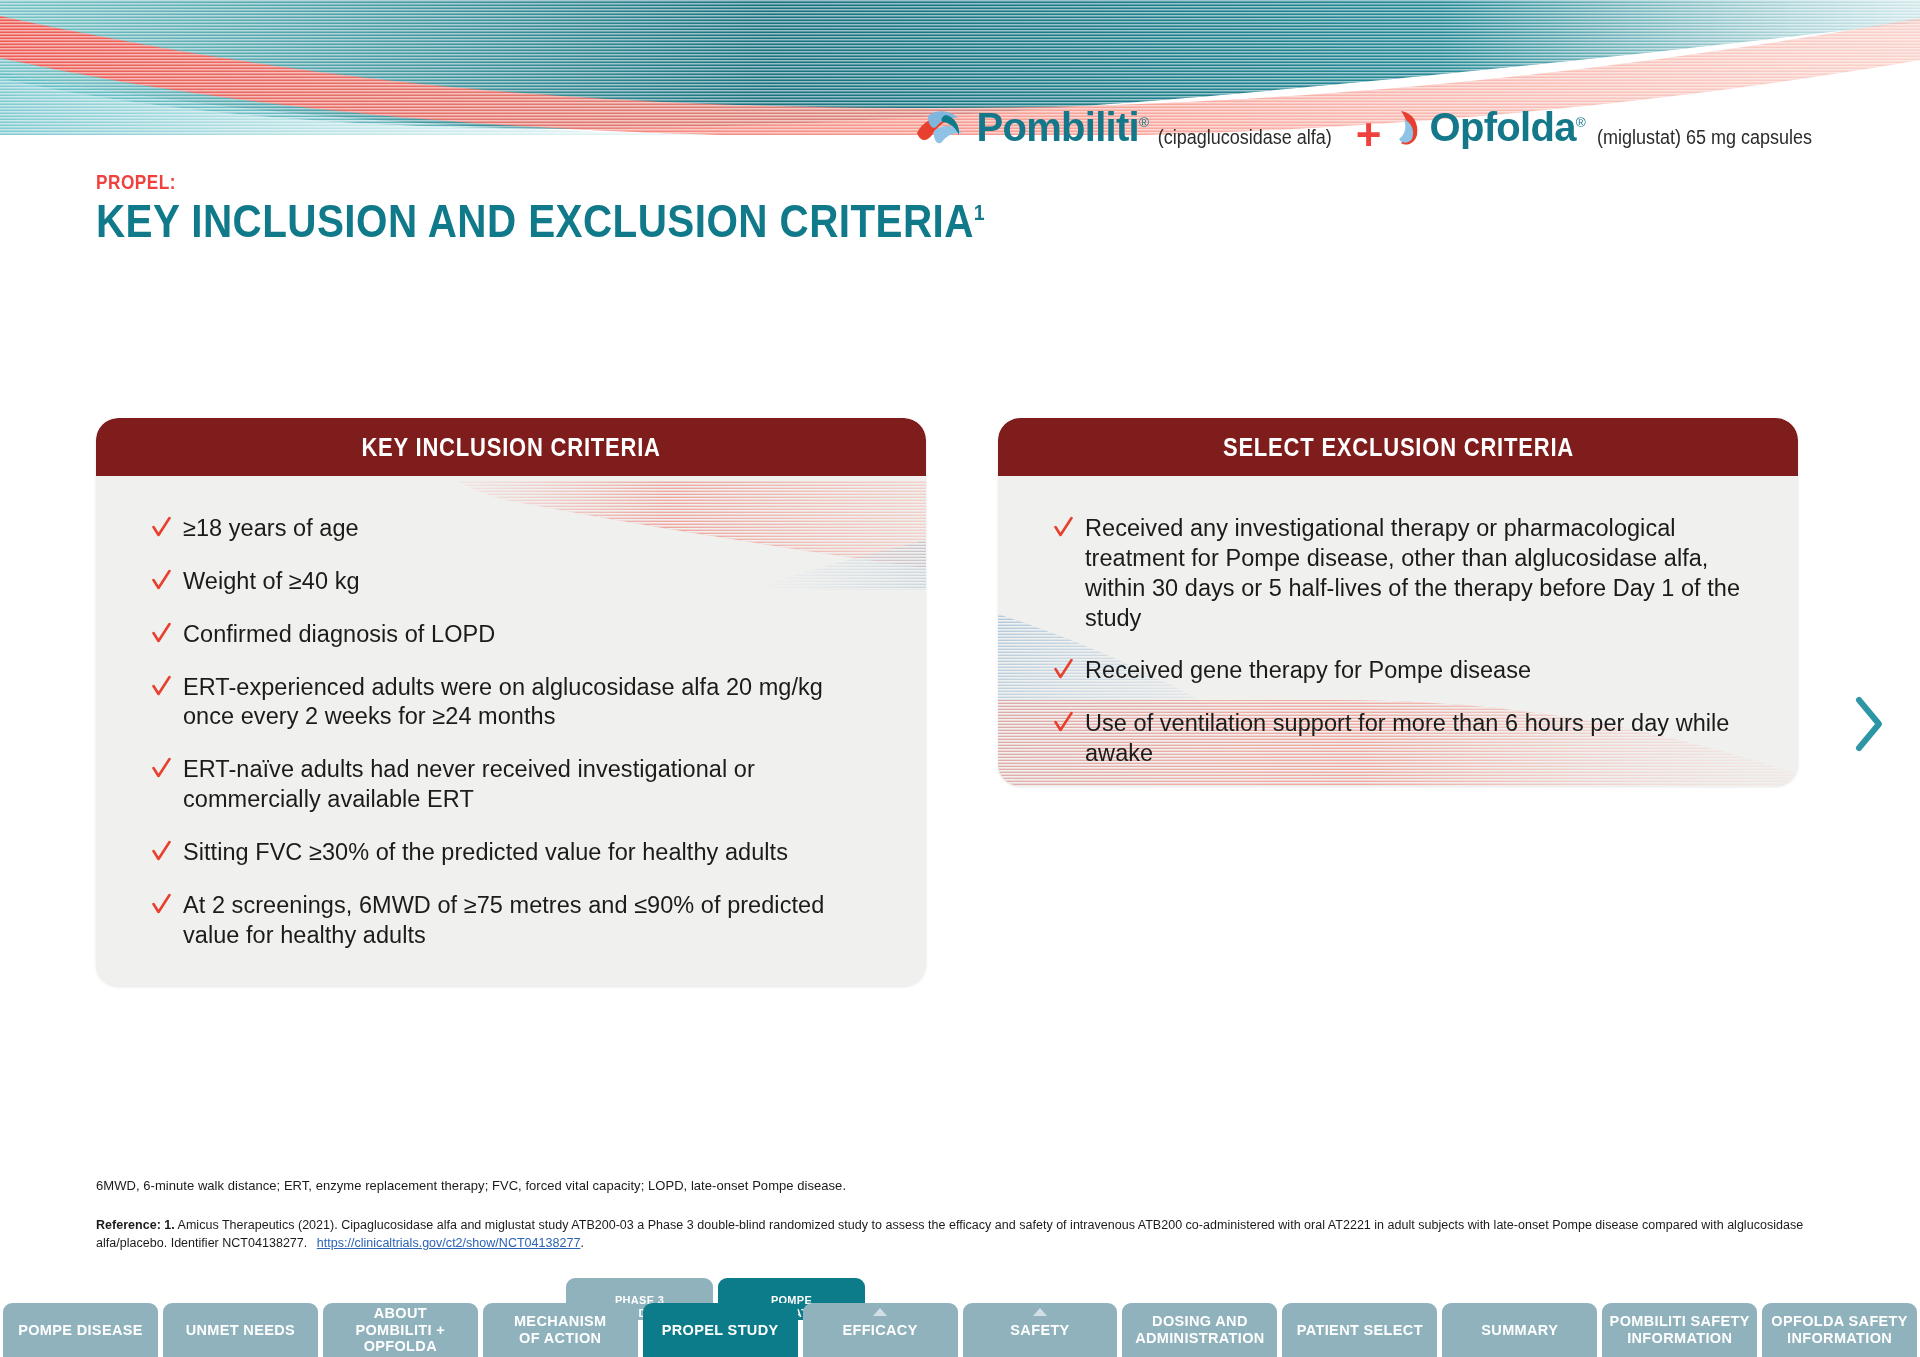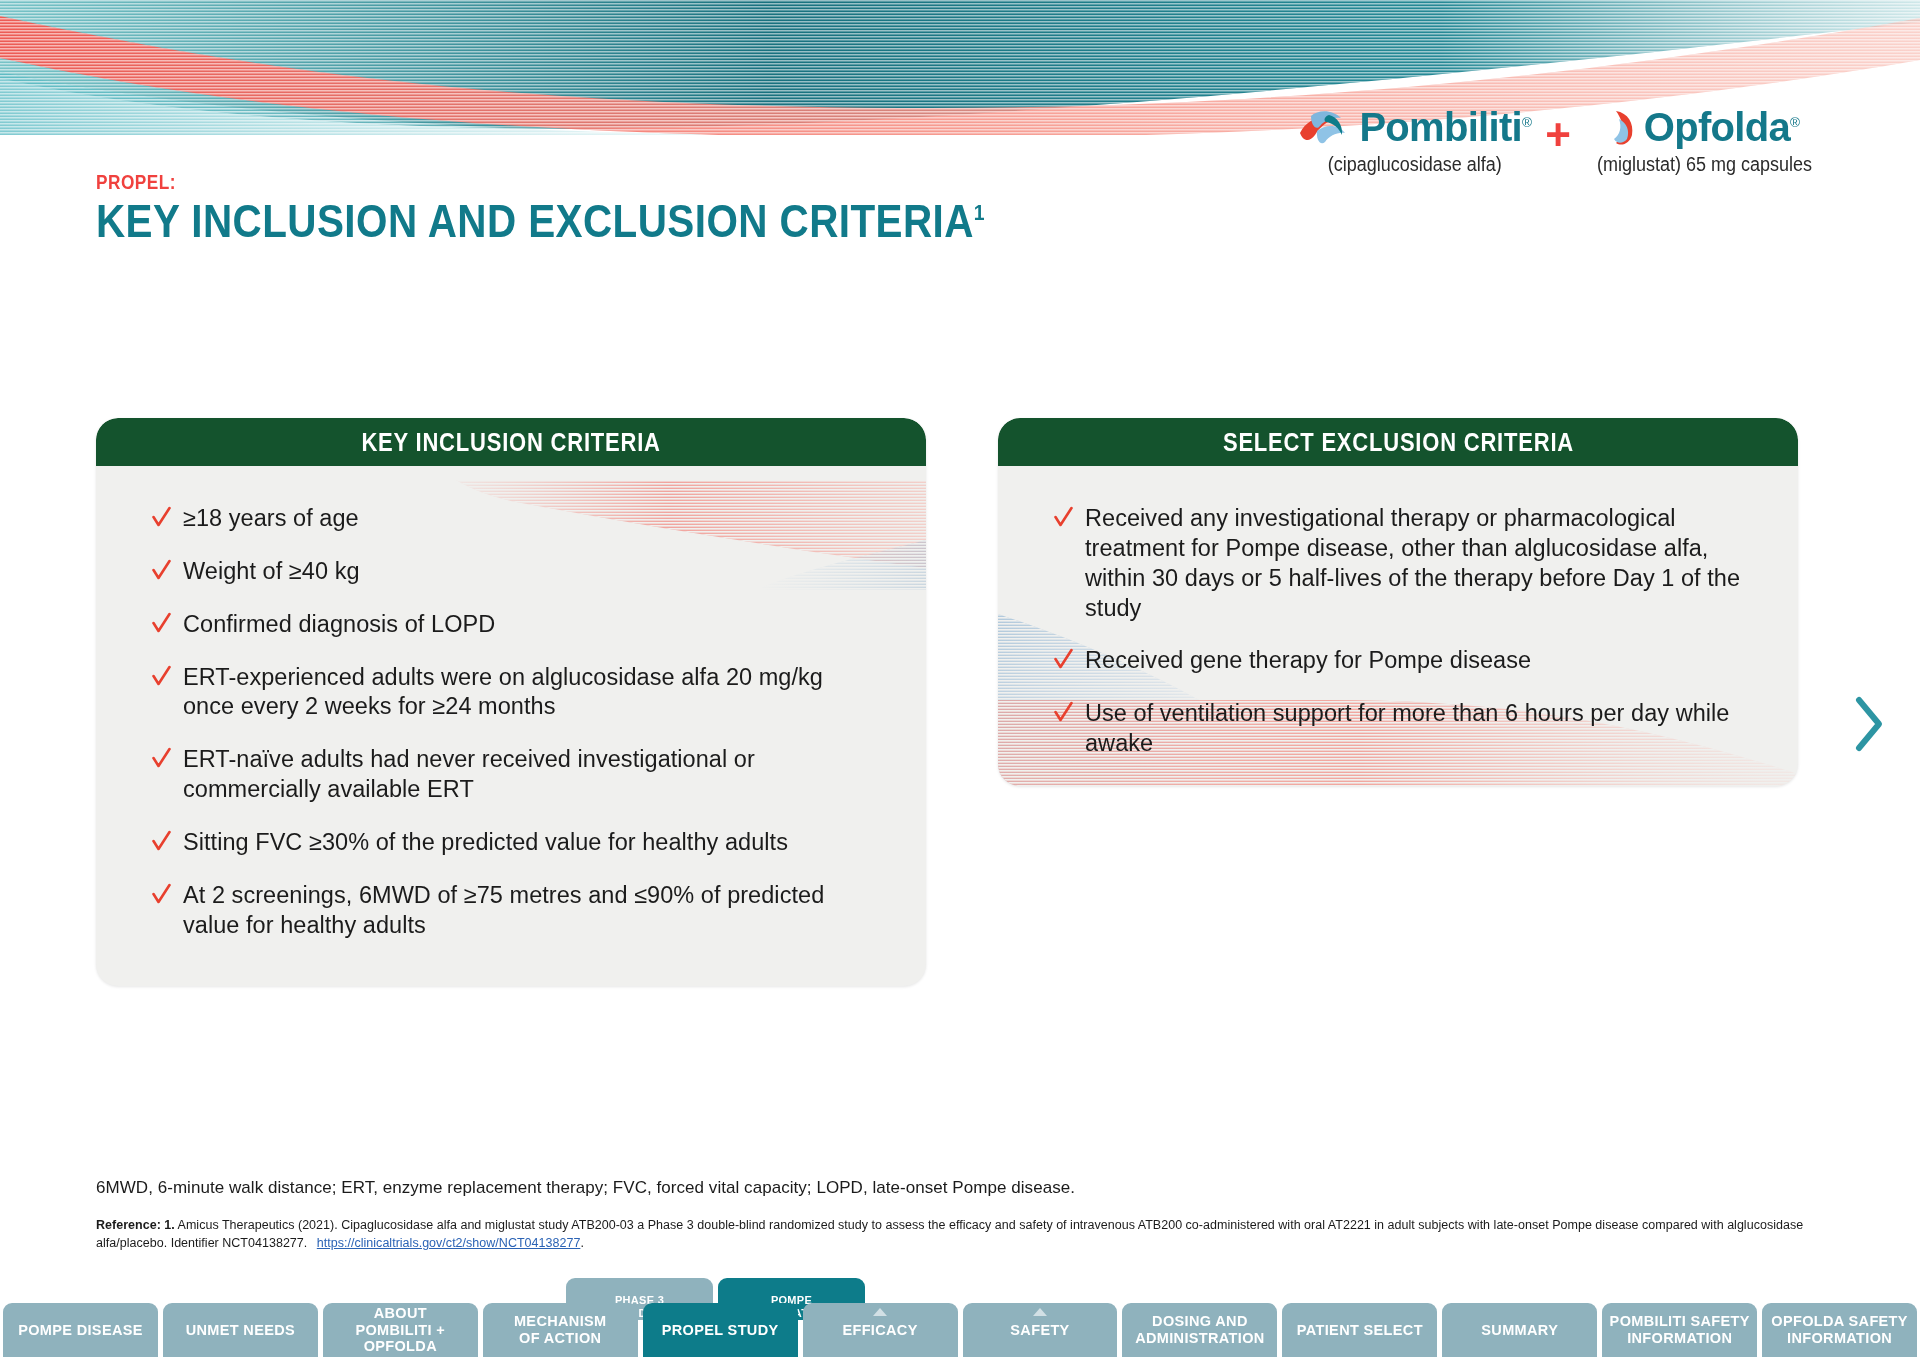--- a/index.html
+++ b/index.html
@@ -64,22 +64,21 @@
   
   .logo-lockup {
     position: absolute;
     right: 96px; top: 105px;
     display: flex;
     align-items: flex-start;
     gap: 14px;
   }
   .brand {
     display: flex;
-    flex-direction: column;
-    align-items: center;
+    align-items: flex-end;
   }
   .brand-row {
     display: flex;
     align-items: center;
     gap: 8px;
   }
   .brand-name {
     font-size: 40px;
     font-weight: bold;
     color: #14788a;
@@ -116,22 +115,22 @@
     background: #f0f0ee;
     border-radius: 22px;
     overflow: hidden;
     box-shadow: 0 1px 3px rgba(0,0,0,0.10);
   }
   .card-left  { left: 96px;  top: 418px; width: 830px;  height: 568px; }
   .card-right { left: 998px; top: 418px; width: 800px; height: 368px; }
 
   .card-header {
     position: relative;
-    height: 48px;
-    background: #14532d;
+    height: 58px;
+    background: #7f1d1d;
     display: flex;
     align-items: center;
     justify-content: center;
     border-top-left-radius: 22px;
     border-top-right-radius: 22px;
     z-index: 3;
   }
   .card-header-text {
     color: #ffffff;
     font-size: 25px;
@@ -187,21 +186,21 @@
     width: 46px;
     height: 60px;
     cursor: pointer;
     z-index: 6;
   }
 
   
   .abbrev {
     position: absolute;
     left: 96px; top: 1178px;
-    font-size: 17px;
+    font-size: 13px;
     color: #1b1b1b;
     font-family: "Liberation Sans Narrow", "Liberation Sans", sans-serif;
     letter-spacing: 0.05px;
   }
   .reference {
     position: absolute;
     left: 96px; top: 1216px;
     width: 1736px;
     font-size: 12.5px;
     line-height: 1.45;

